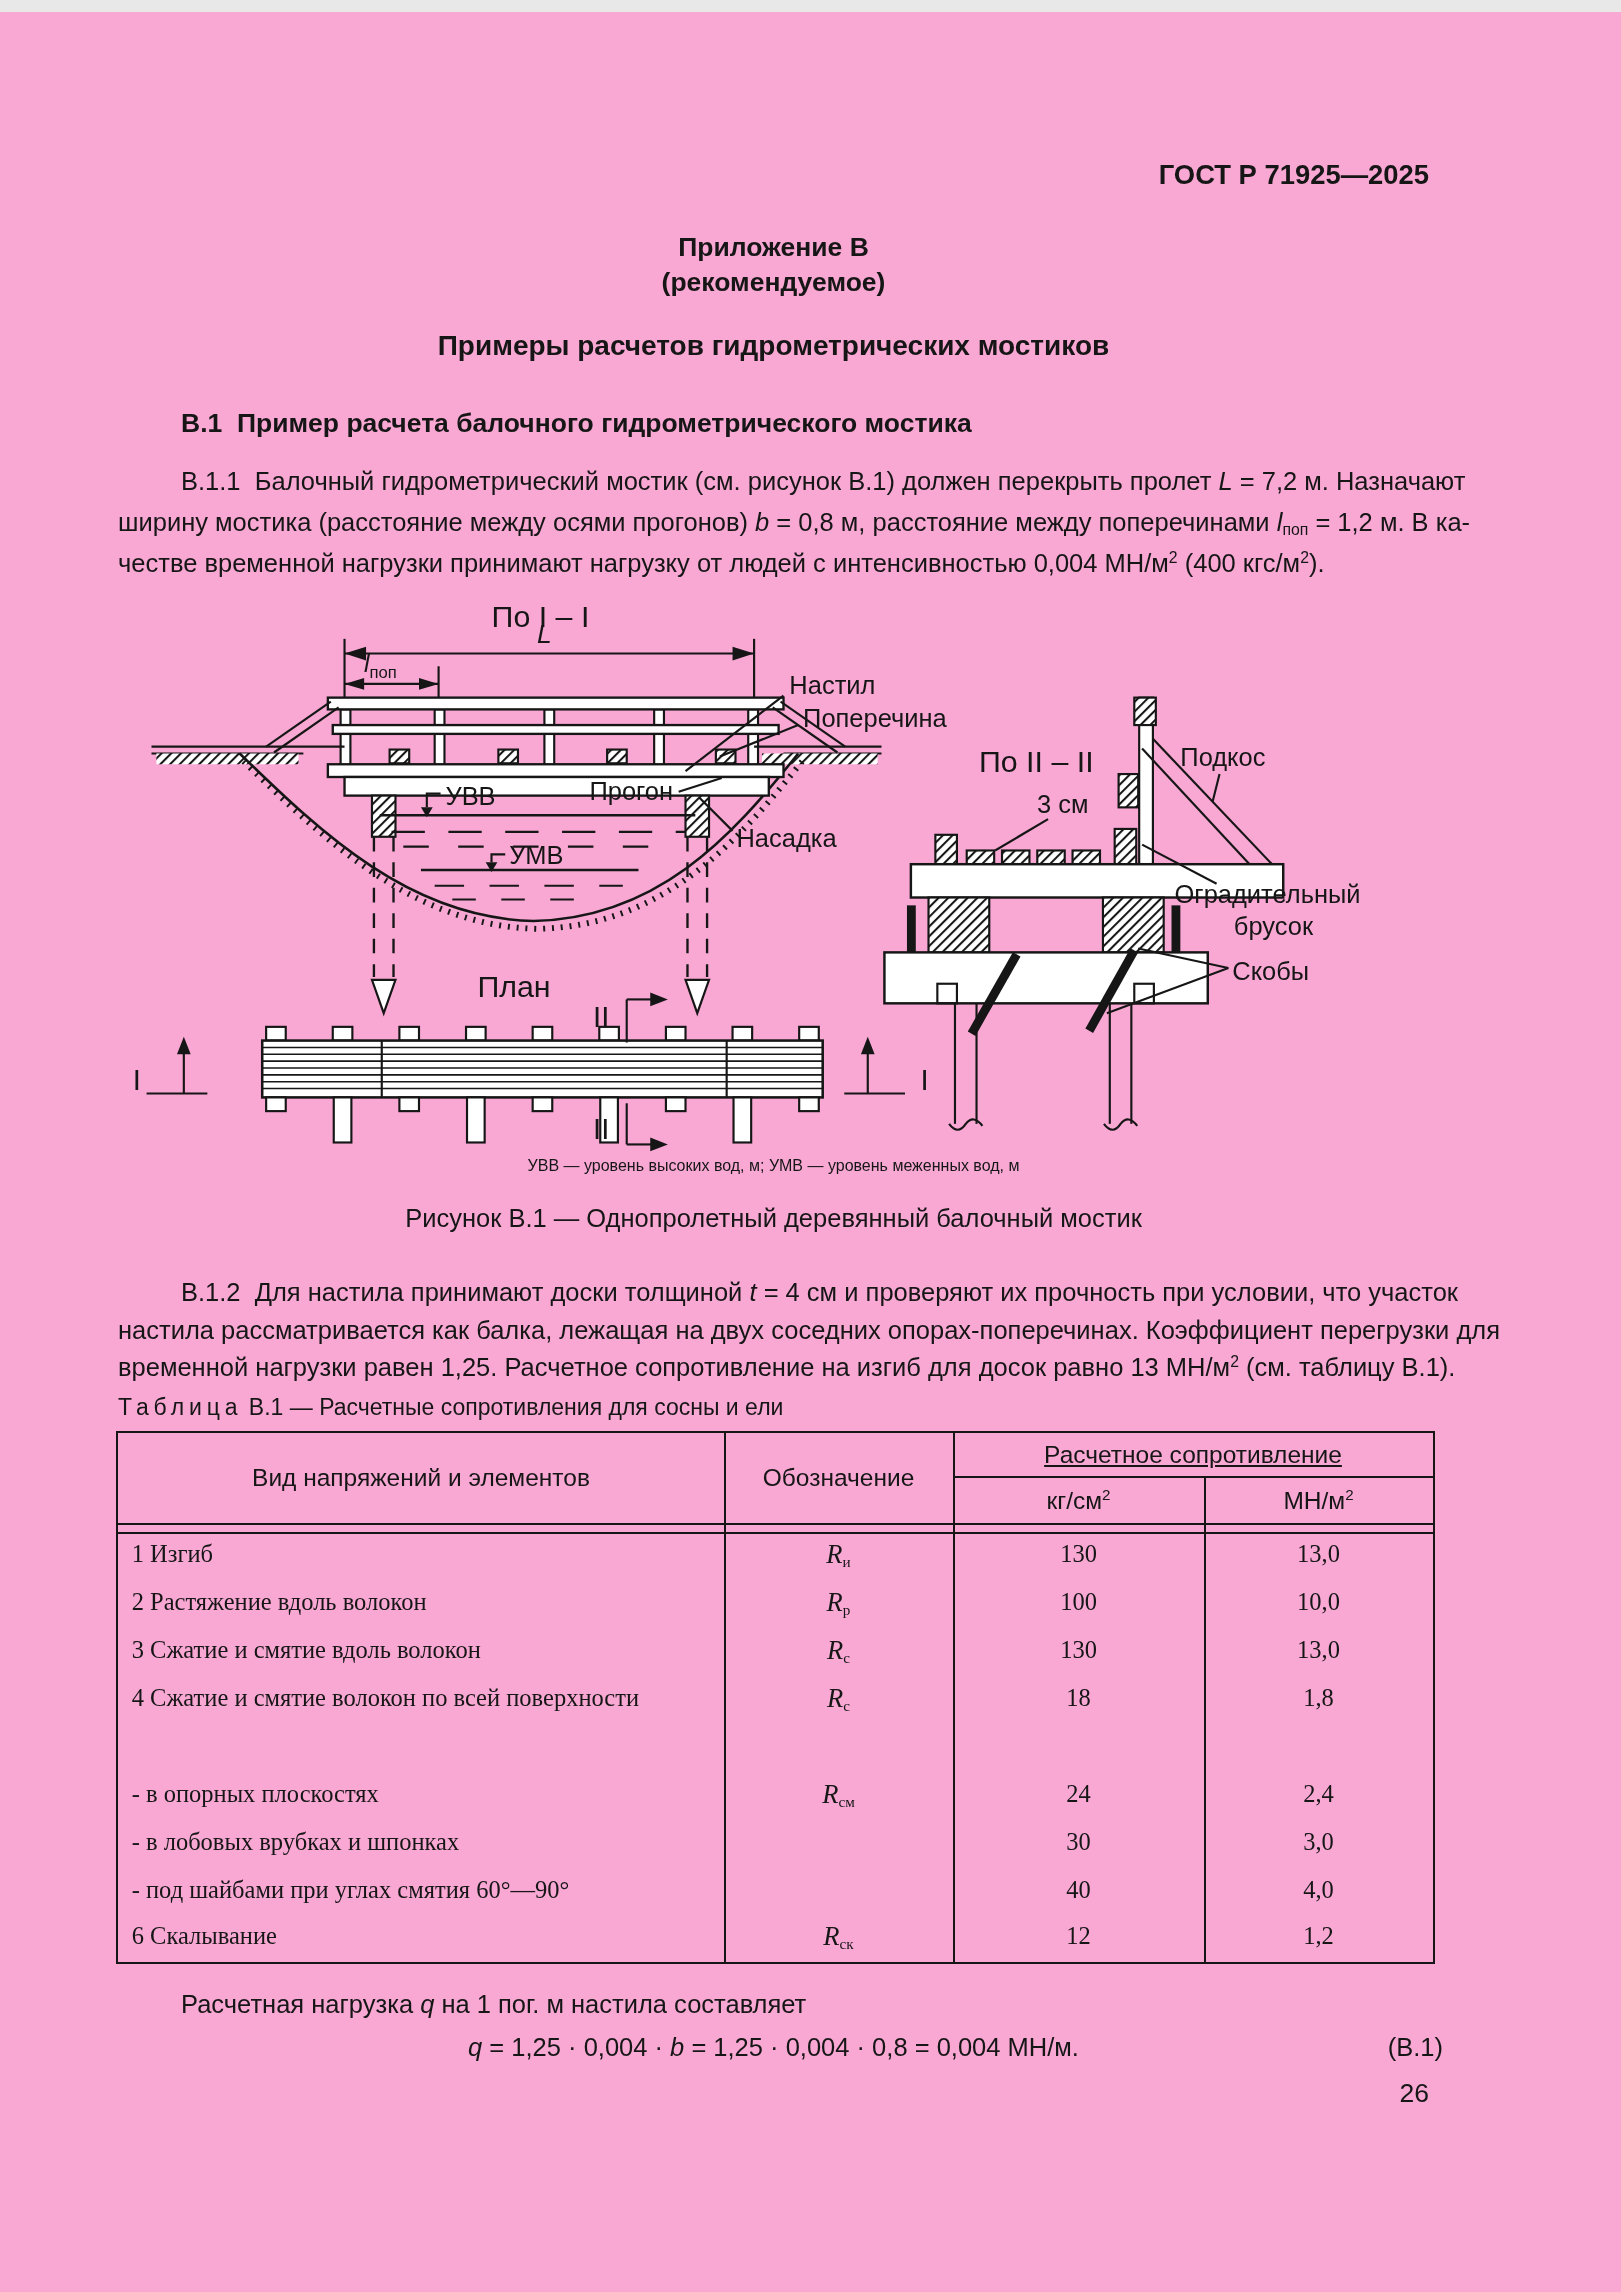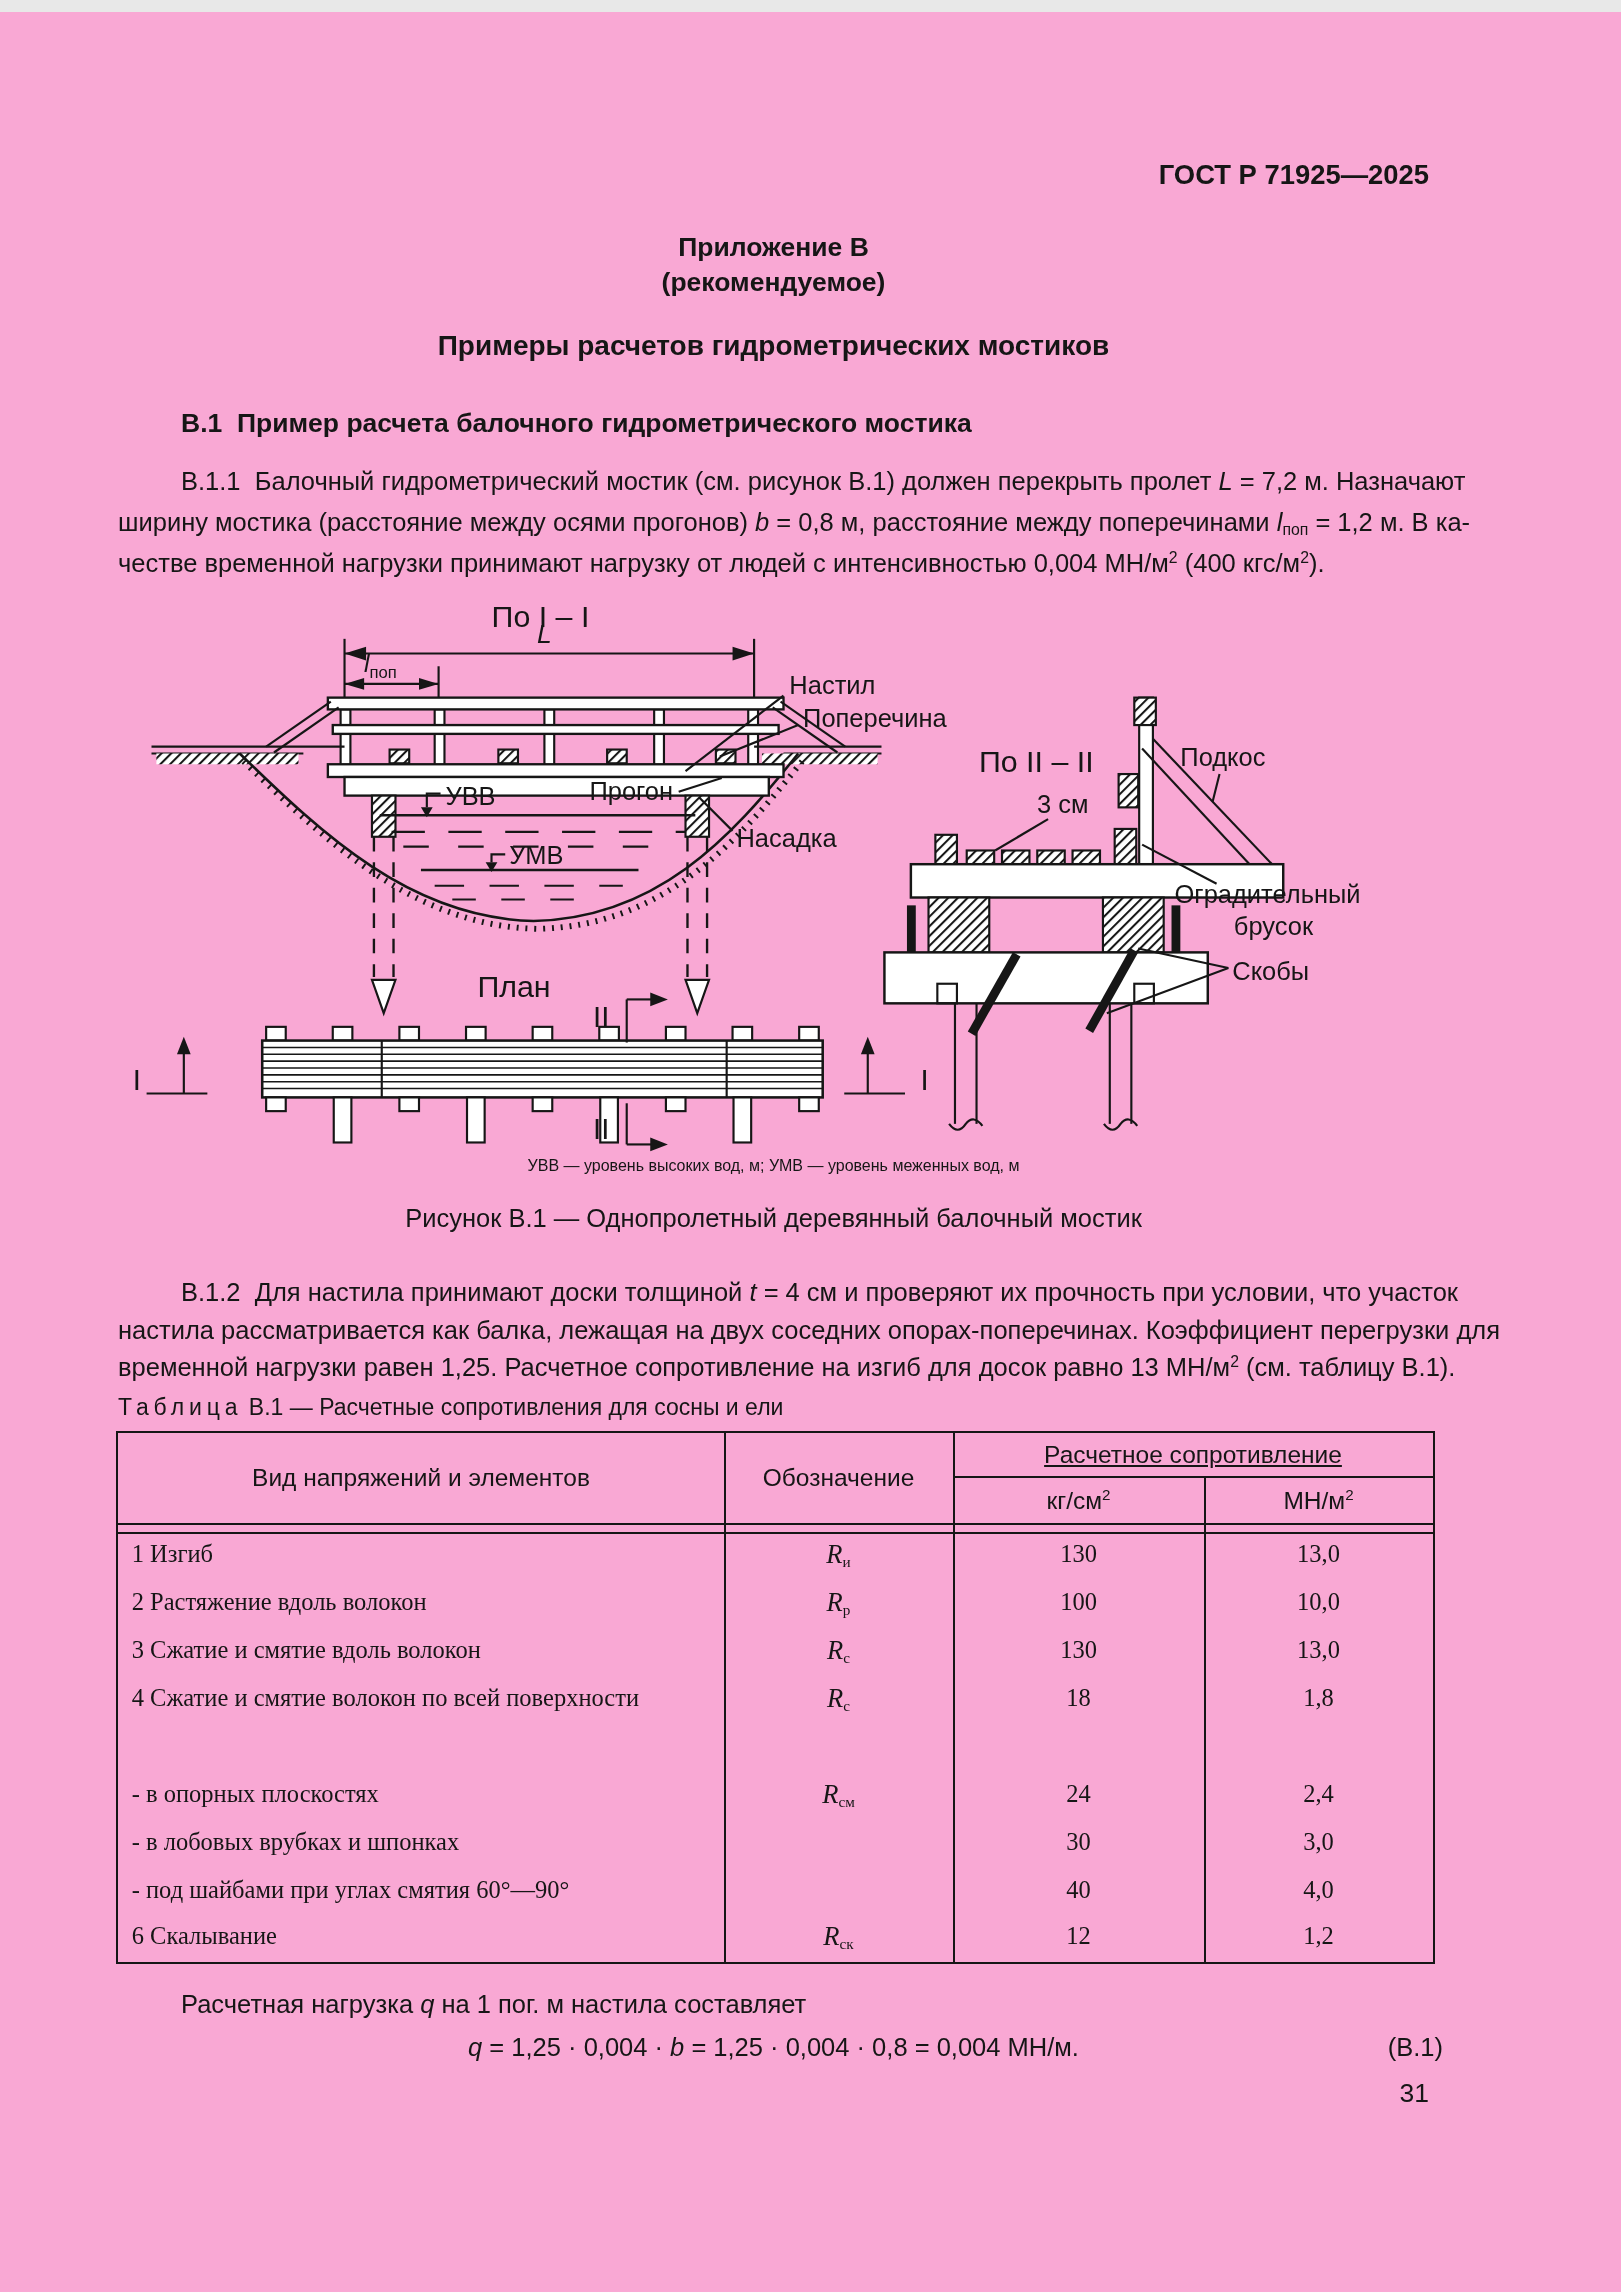--- a/index.html
+++ b/index.html
@@ -316,16 +316,16 @@
         <div class="rc2"><span class="sym">R</span><sub>ск</sub></div>
         <div class="rc3">12</div>
         <div class="rc4">1,2</div>
       </div>
 </div>
 
 <div class="t body-line" style="top:1978px;left:181px;"><span>Расчетная нагрузка </span><span class="i">q</span><span> на 1 пог. м настила составляет</span></div>
 <div class="t ctr" style="top:2021px;font-size:25.5px;"><span class="i">q</span><span> = 1,25 · 0,004 · </span><span class="i">b</span><span> = 1,25 · 0,004 · 0,8 = 0,004 МН/м.</span></div>
 <div class="t" style="top:2021px;left:118px;width:1325px;text-align:right;font-size:25.5px;">(В.1)</div>
 
-<div class="t" style="top:2066px;left:118px;width:1311px;text-align:right;font-size:26.5px;">31</div>
+<div class="t" style="top:2066px;left:118px;width:1311px;text-align:right;font-size:26.5px;">26</div>
 
 </div>
 
 
 </body></html>

